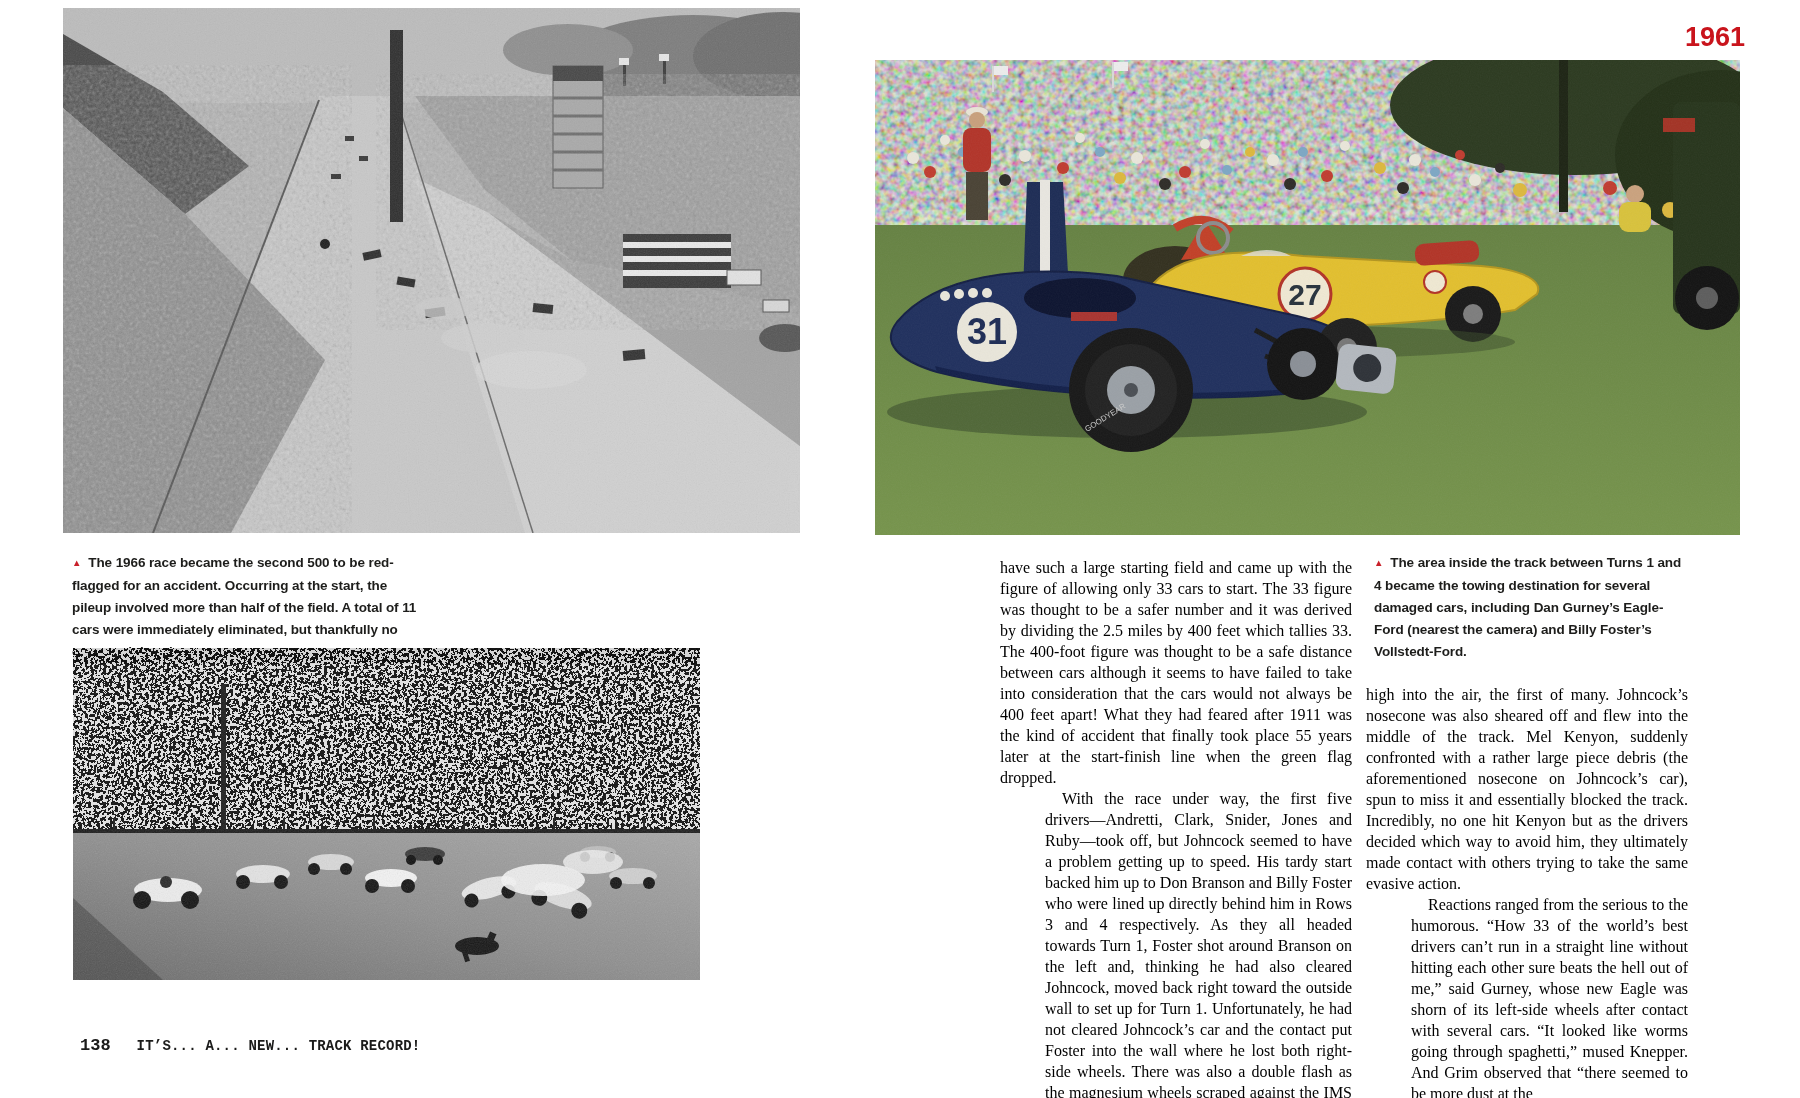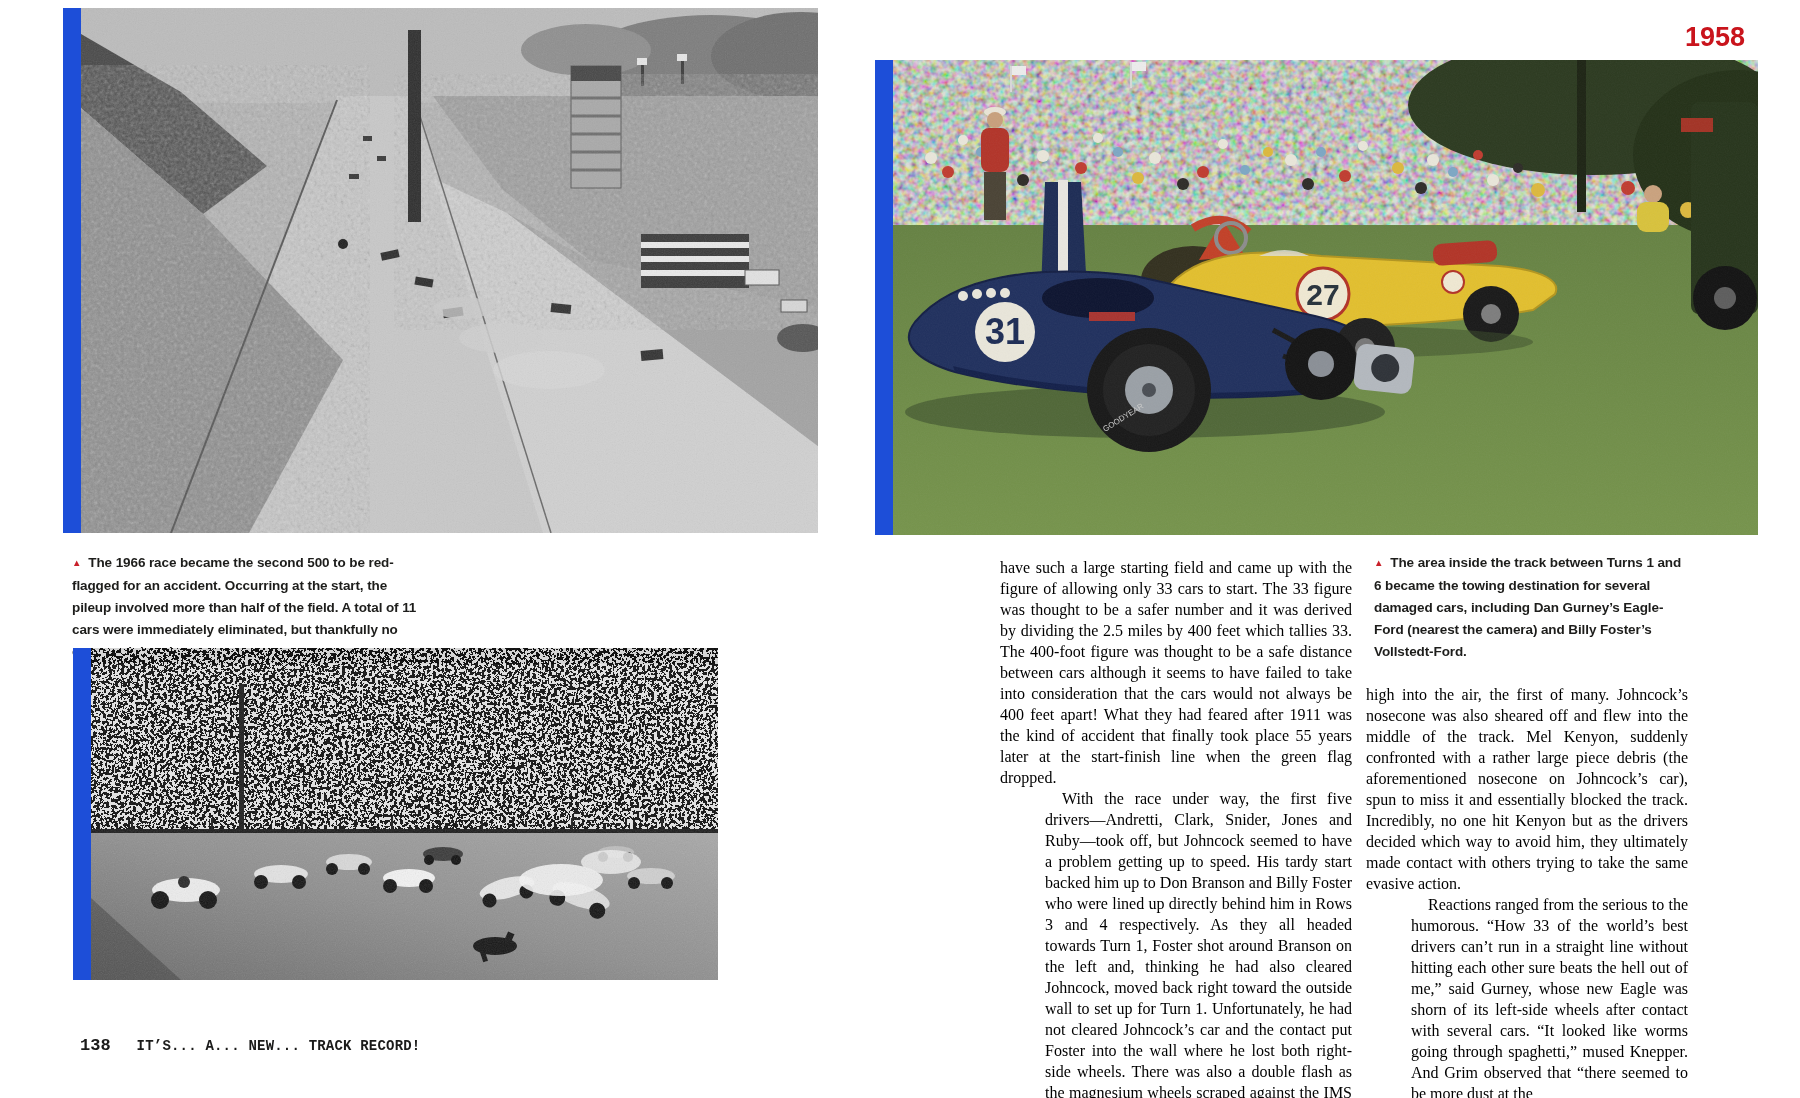--- a/index.html
+++ b/index.html
@@ -1,19 +1,19 @@
 <!DOCTYPE html>
 <html><head>
 <meta charset="utf-8">
 <style>
   html,body{margin:0;padding:0;background:#ffffff;}
   .spread{position:relative;width:1800px;height:1098px;background:#ffffff;overflow:hidden;
           font-family:"Liberation Sans",sans-serif;}
   figure{margin:0;padding:0;}
-  .photo{position:absolute;overflow:hidden;background:#1d4ed8;padding-left:18px;}
+  .photo{position:absolute;overflow:hidden;background:#1d4ed8;}
   .photo svg{display:block;}
 
   
   .caption{position:absolute;font-family:"Liberation Sans",sans-serif;font-weight:700;
            font-size:13.5px;line-height:22px;color:#1d1d1b;letter-spacing:-0.1px;}
   .marker{color:#c9202a;font-size:9.5px;margin-right:7px;position:relative;top:-1.5px;}
 
   
   .bodycol{position:absolute;font-family:"Liberation Serif",serif;font-size:16px;
            line-height:21px;color:#000000;text-align:justify;}
@@ -234,21 +234,21 @@
       </g>
       <polygon points="0,332 0,250 90,332" fill="#3f3f3f" opacity="0.55"></polygon>
       <rect width="627" height="332" filter="url(#p2grain)" opacity="0.18"></rect>
     </svg>
   </figure>
 
   <div class="footer footer-left">
     <span class="pagenum">138</span><span class="chapter">IT’S... A... NEW... TRACK RECORD!</span>
   </div>
 
-  <div class="year">1958</div>
+  <div class="year">1961</div>
 
   <figure class="photo photo-r">
     <svg width="865" height="475" viewBox="0 0 865 475" xmlns="http://www.w3.org/2000/svg">
       <defs>
         <linearGradient id="p3grass" x1="0" y1="0" x2="0" y2="1">
           <stop offset="0" stop-color="#5d783e"></stop>
             <stop offset="1" stop-color="#76944c"></stop>
         </linearGradient>
         <filter id="p3confetti">
           <feTurbulence type="fractalNoise" baseFrequency="0.16" numOctaves="2" seed="11"></feTurbulence>
@@ -392,21 +392,21 @@
       <rect width="865" height="475" filter="url(#p3grain)" opacity="0.06"></rect>
     </svg>
   </figure>
 
   <div class="bodycol col1">
     <p>have such a large starting field and came up with the figure of allowing only 33 cars to start. The 33 figure was thought to be a safer number and it was derived by dividing the 2.5 miles by 400 feet which tallies 33. The 400-foot figure was thought to be a safe distance between cars although it seems to have failed to take into consideration that the cars would not always be 400 feet apart! What they had feared after 1911 was the kind of accident that finally took place 55 years later at the start-finish line when the green flag dropped.</p>
     <p class="indent">With the race under way, the first five drivers—Andretti, Clark, Snider, Jones and Ruby—took off, but Johncock seemed to have a problem getting up to speed. His tardy start backed him up to Don Branson and Billy Foster who were lined up directly behind him in Rows 3 and 4 respectively. As they all headed towards Turn 1, Foster shot around Branson on the left and, thinking he had also cleared Johncock, moved back right toward the outside wall to set up for Turn 1. Unfortunately, he had not cleared Johncock’s car and the contact put Foster into the wall where he lost both right-side wheels. There was also a double flash as the magnesium wheels scraped against the IMS concrete wall and then flew</p>
   </div>
 
   <div class="caption caption-r">
-    <span class="marker">▲</span><span>The area inside the track between Turns 1 and 6 became the towing destination for several damaged cars, including Dan Gurney’s Eagle-Ford (nearest the camera) and Billy Foster’s Vollstedt-Ford.</span>
+    <span class="marker">▲</span><span>The area inside the track between Turns 1 and 4 became the towing destination for several damaged cars, including Dan Gurney’s Eagle-Ford (nearest the camera) and Billy Foster’s Vollstedt-Ford.</span>
   </div>
 
   <div class="bodycol col2">
     <p>high into the air, the first of many. Johncock’s nosecone was also sheared off and flew into the middle of the track. Mel Kenyon, suddenly confronted with a rather large piece debris (the aforementioned nosecone on Johncock’s car), spun to miss it and essentially blocked the track. Incredibly, no one hit Kenyon but as the drivers decided which way to avoid him, they ultimately made contact with others trying to take the same evasive action.</p>
     <p class="indent">Reactions ranged from the serious to the humorous. “How 33 of the world’s best drivers can’t run in a straight line without hitting each other sure beats the hell out of me,” said Gurney, whose new Eagle was shorn of its left-side wheels after contact with several cars. “It looked like worms going through spaghetti,” mused Knepper. And Grim observed that “there seemed to be more dust at the</p>
   </div>
 
 
 </div>
 

